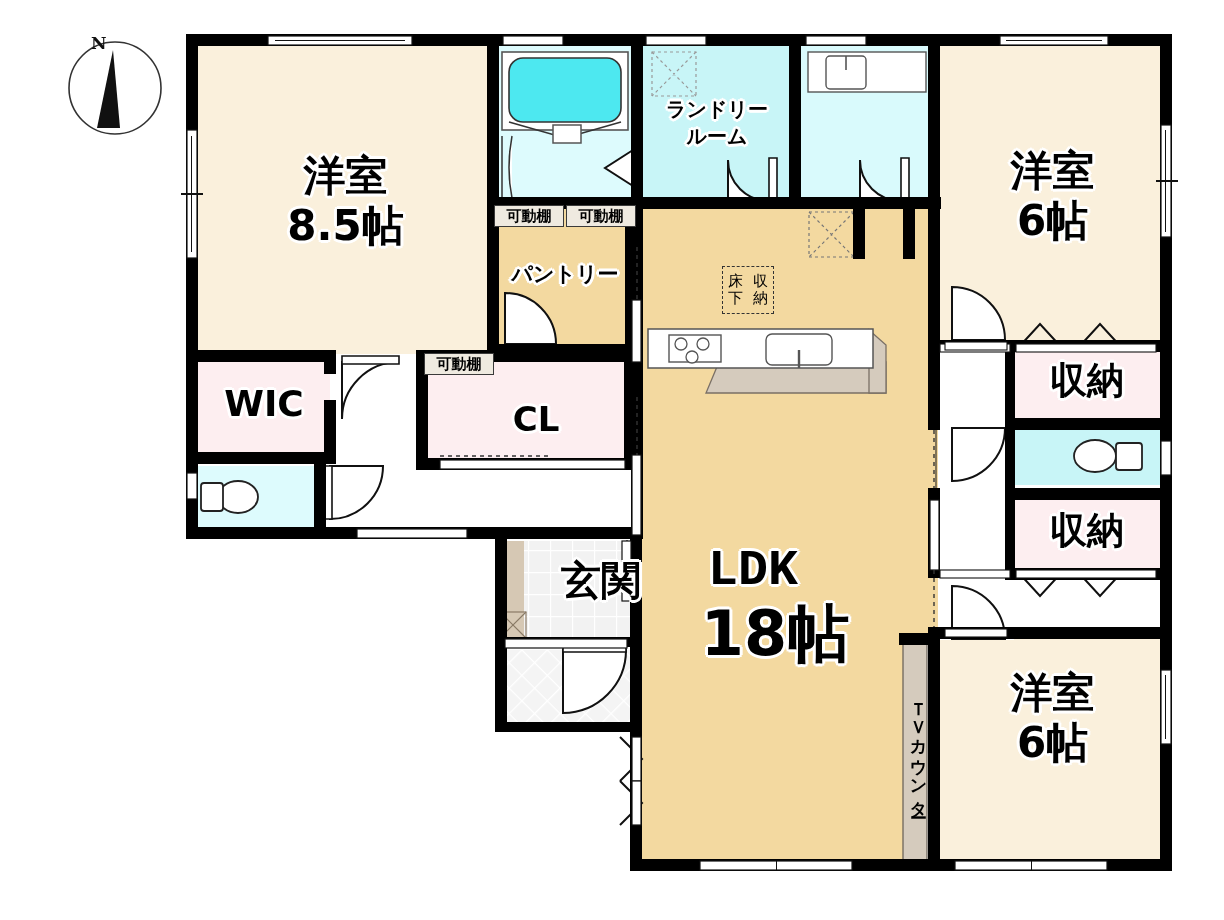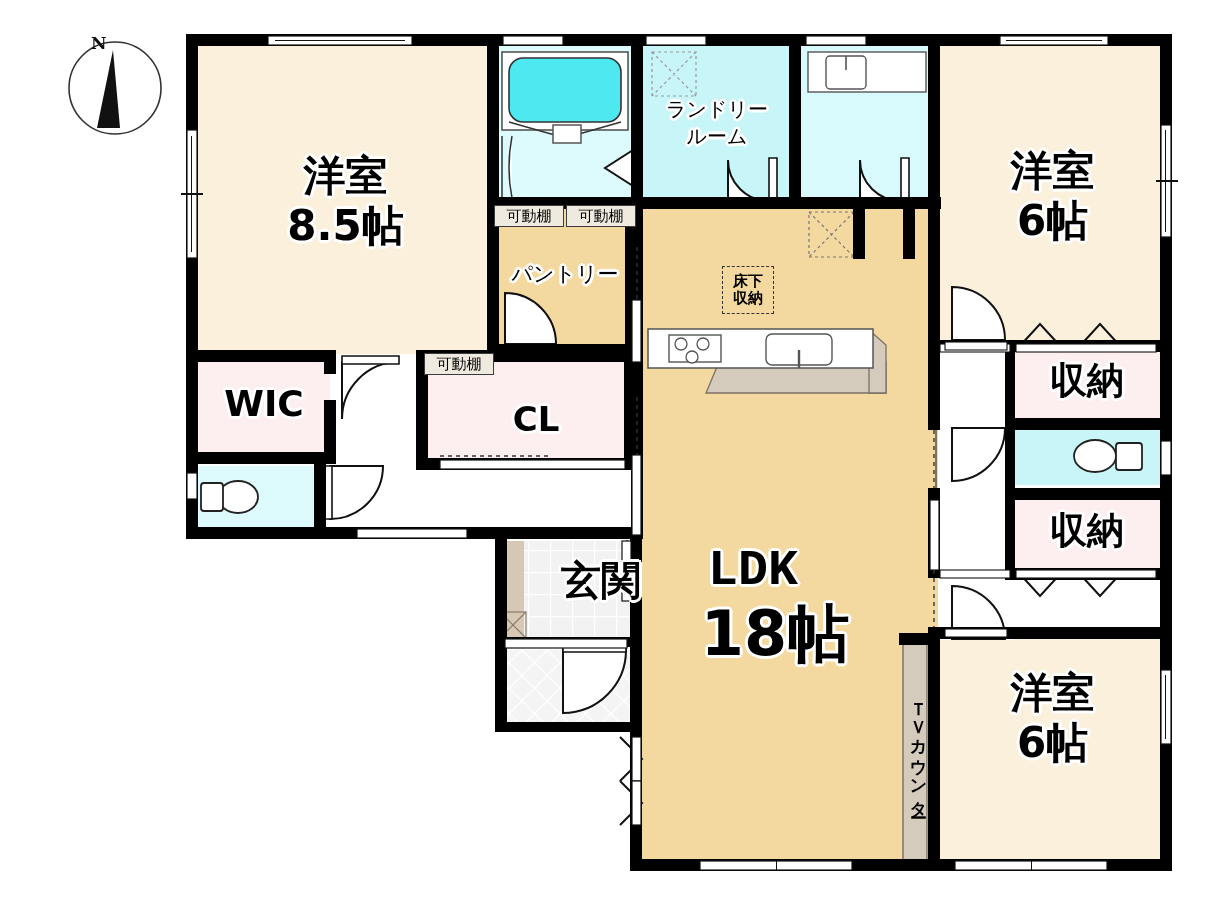--- a/index.html
+++ b/index.html
@@ -22,47 +22,47 @@
     font-family:"DejaVu Sans","Liberation Sans",sans-serif;
     font-weight:700;
     text-shadow:
        2px 0 0 #fff, -2px 0 0 #fff, 0 2px 0 #fff, 0 -2px 0 #fff,
        2px 2px 0 #fff, -2px 2px 0 #fff, 2px -2px 0 #fff, -2px -2px 0 #fff,
        3px 0 0 #fff, -3px 0 0 #fff, 0 3px 0 #fff, 0 -3px 0 #fff;
   }
   .r1{font-size:42px;}
   .r2{font-size:46px;}
   .r3{font-size:34px;}
-  .small{font-size:20px;font-weight:400;}
+  .small{font-size:20px;font-weight:700;}
   .vert{
     writing-mode:vertical-rl;
     text-orientation:upright;
     letter-spacing:1px;
   }
   .boxlbl{
     position:absolute;
     background:#efeae0;
     border:1px solid #3a3a3a;
     font-size:15px;
-    font-weight:400;
+    font-weight:700;
     color:#000;
     display:flex;align-items:center;justify-content:center;
     letter-spacing:0px;
     line-height:1;
     box-sizing:border-box;
   }
   .dashlbl{
     position:absolute;
     background:transparent;
     border:1px dashed #333;
     font-size:15px;
-    font-weight:700;
+    font-weight:400;
     color:#000;
     display:flex;align-items:center;justify-content:center;
-    flex-direction:column;
+    flex-direction:row;
     line-height:1.12;
     box-sizing:border-box;
     text-align:center;
   }
   .compass-n{
     position:absolute;font-size:17px;font-weight:700;font-family:"DejaVu Serif","Liberation Serif",serif;
     color:#111;
   }
 </style>
 </head>

